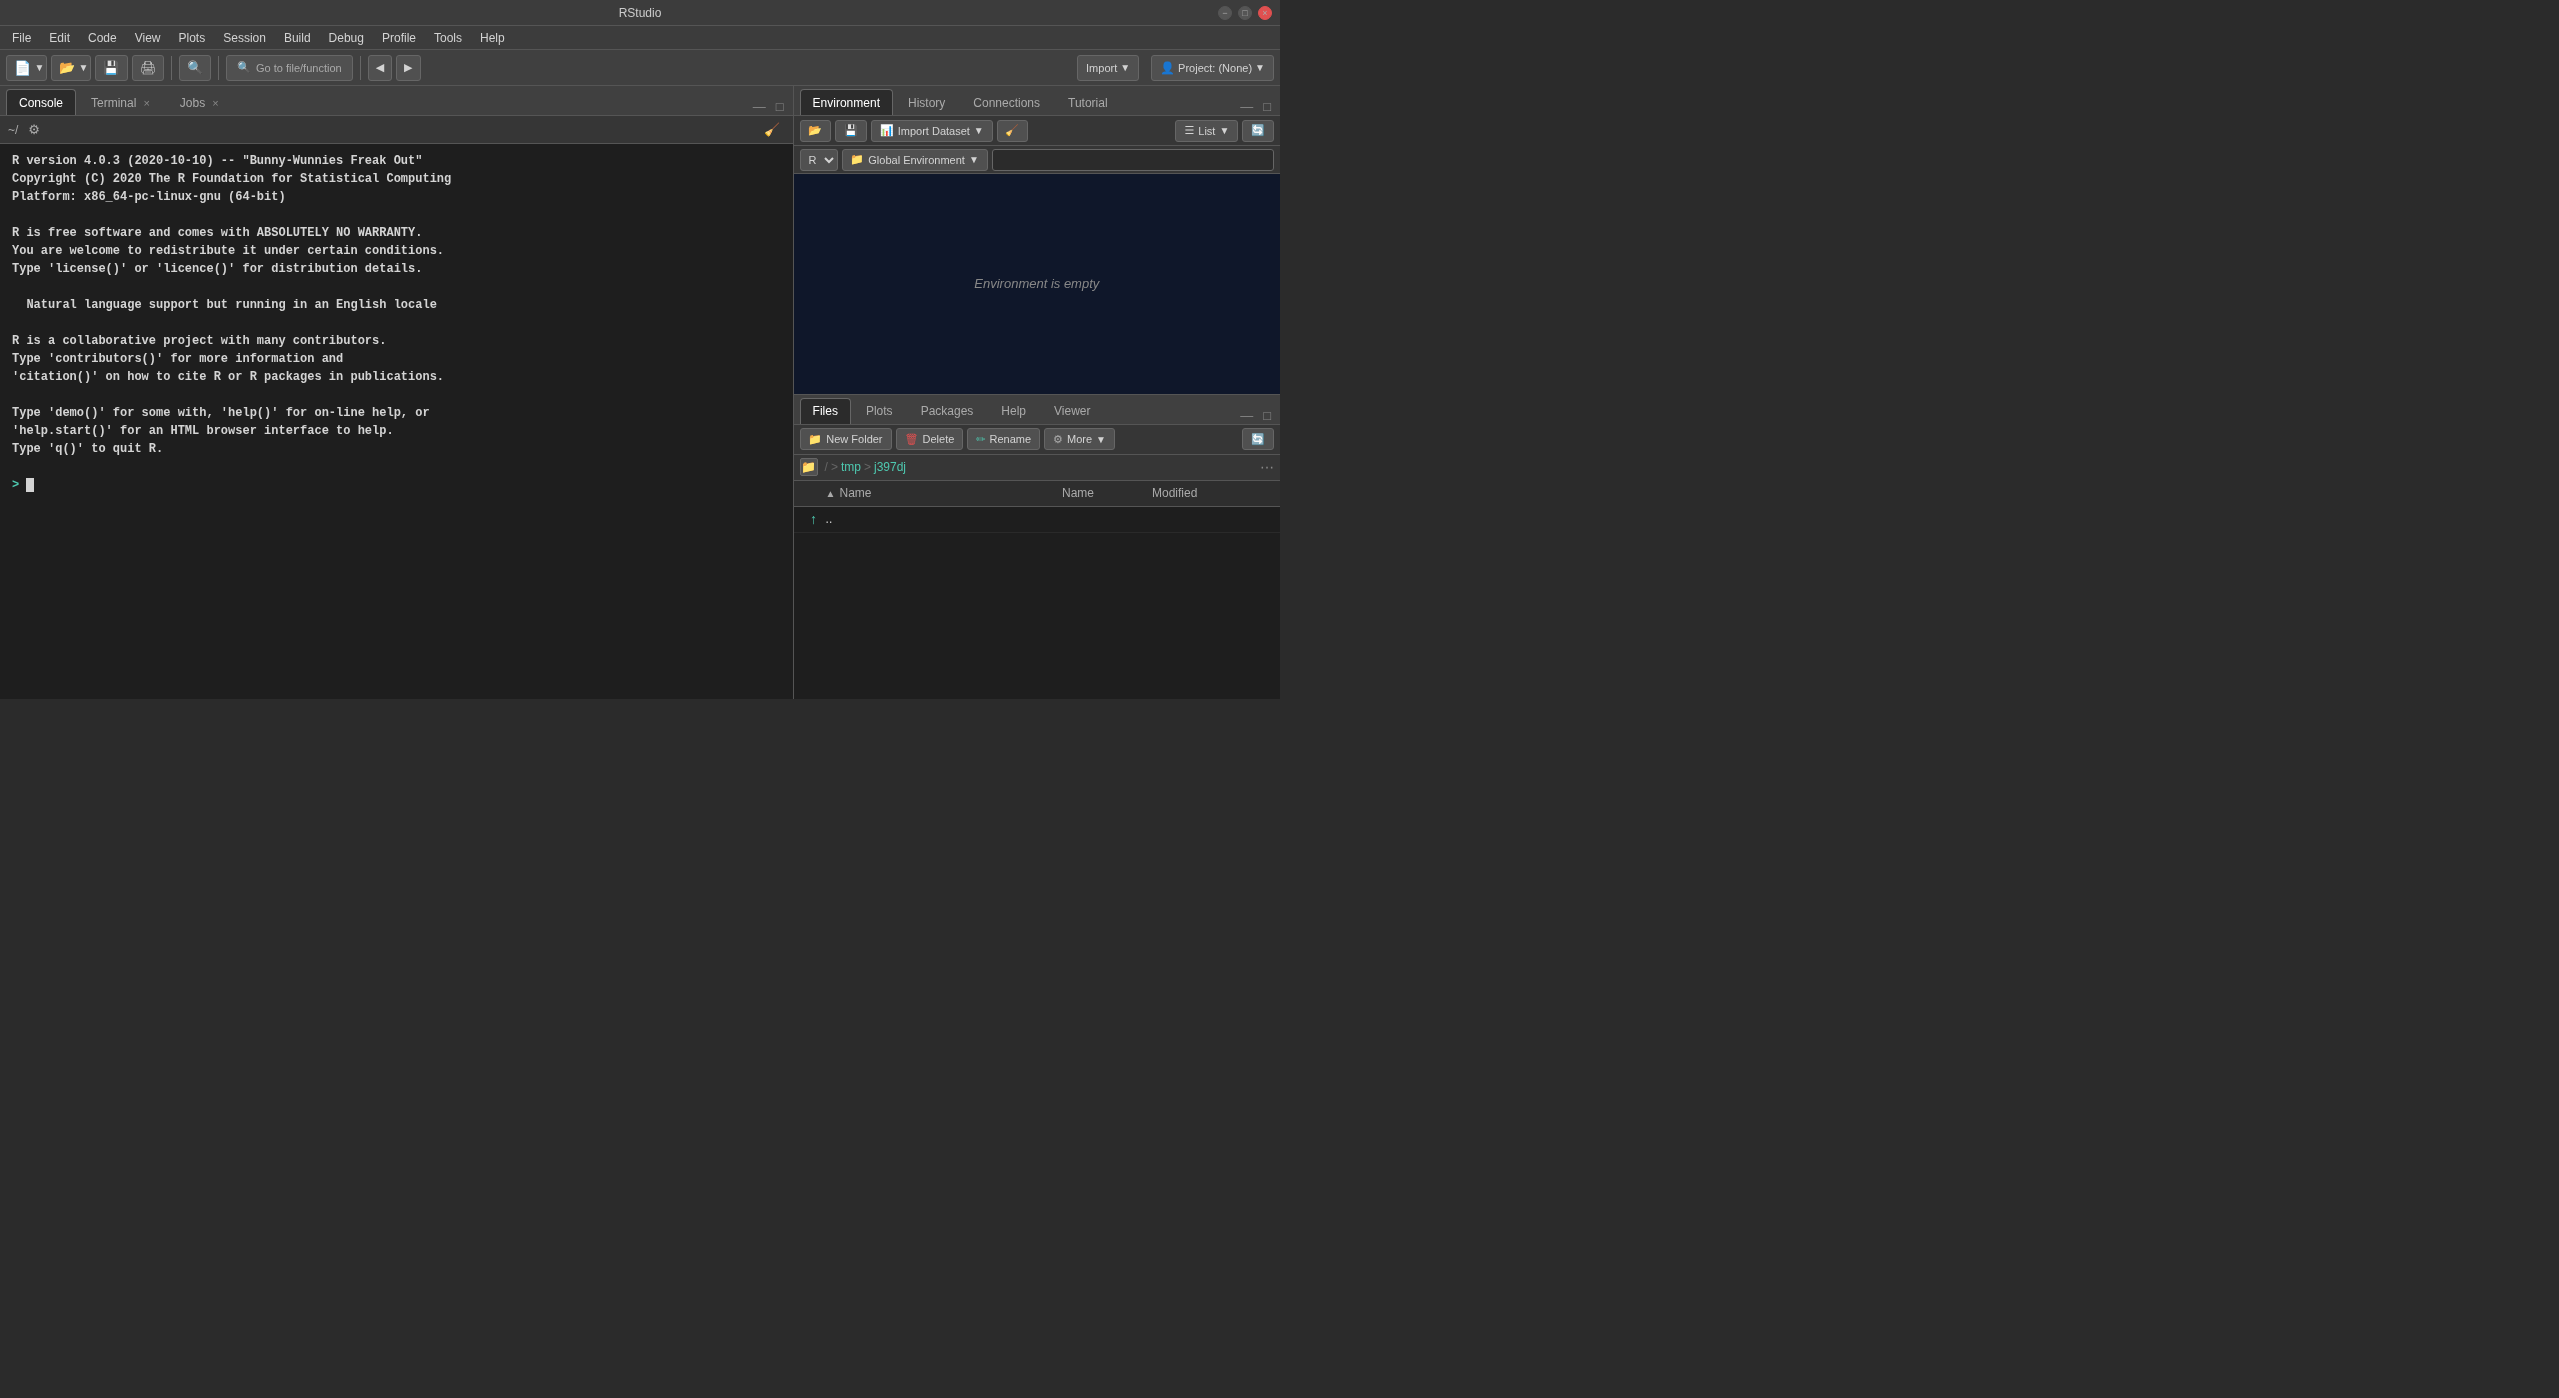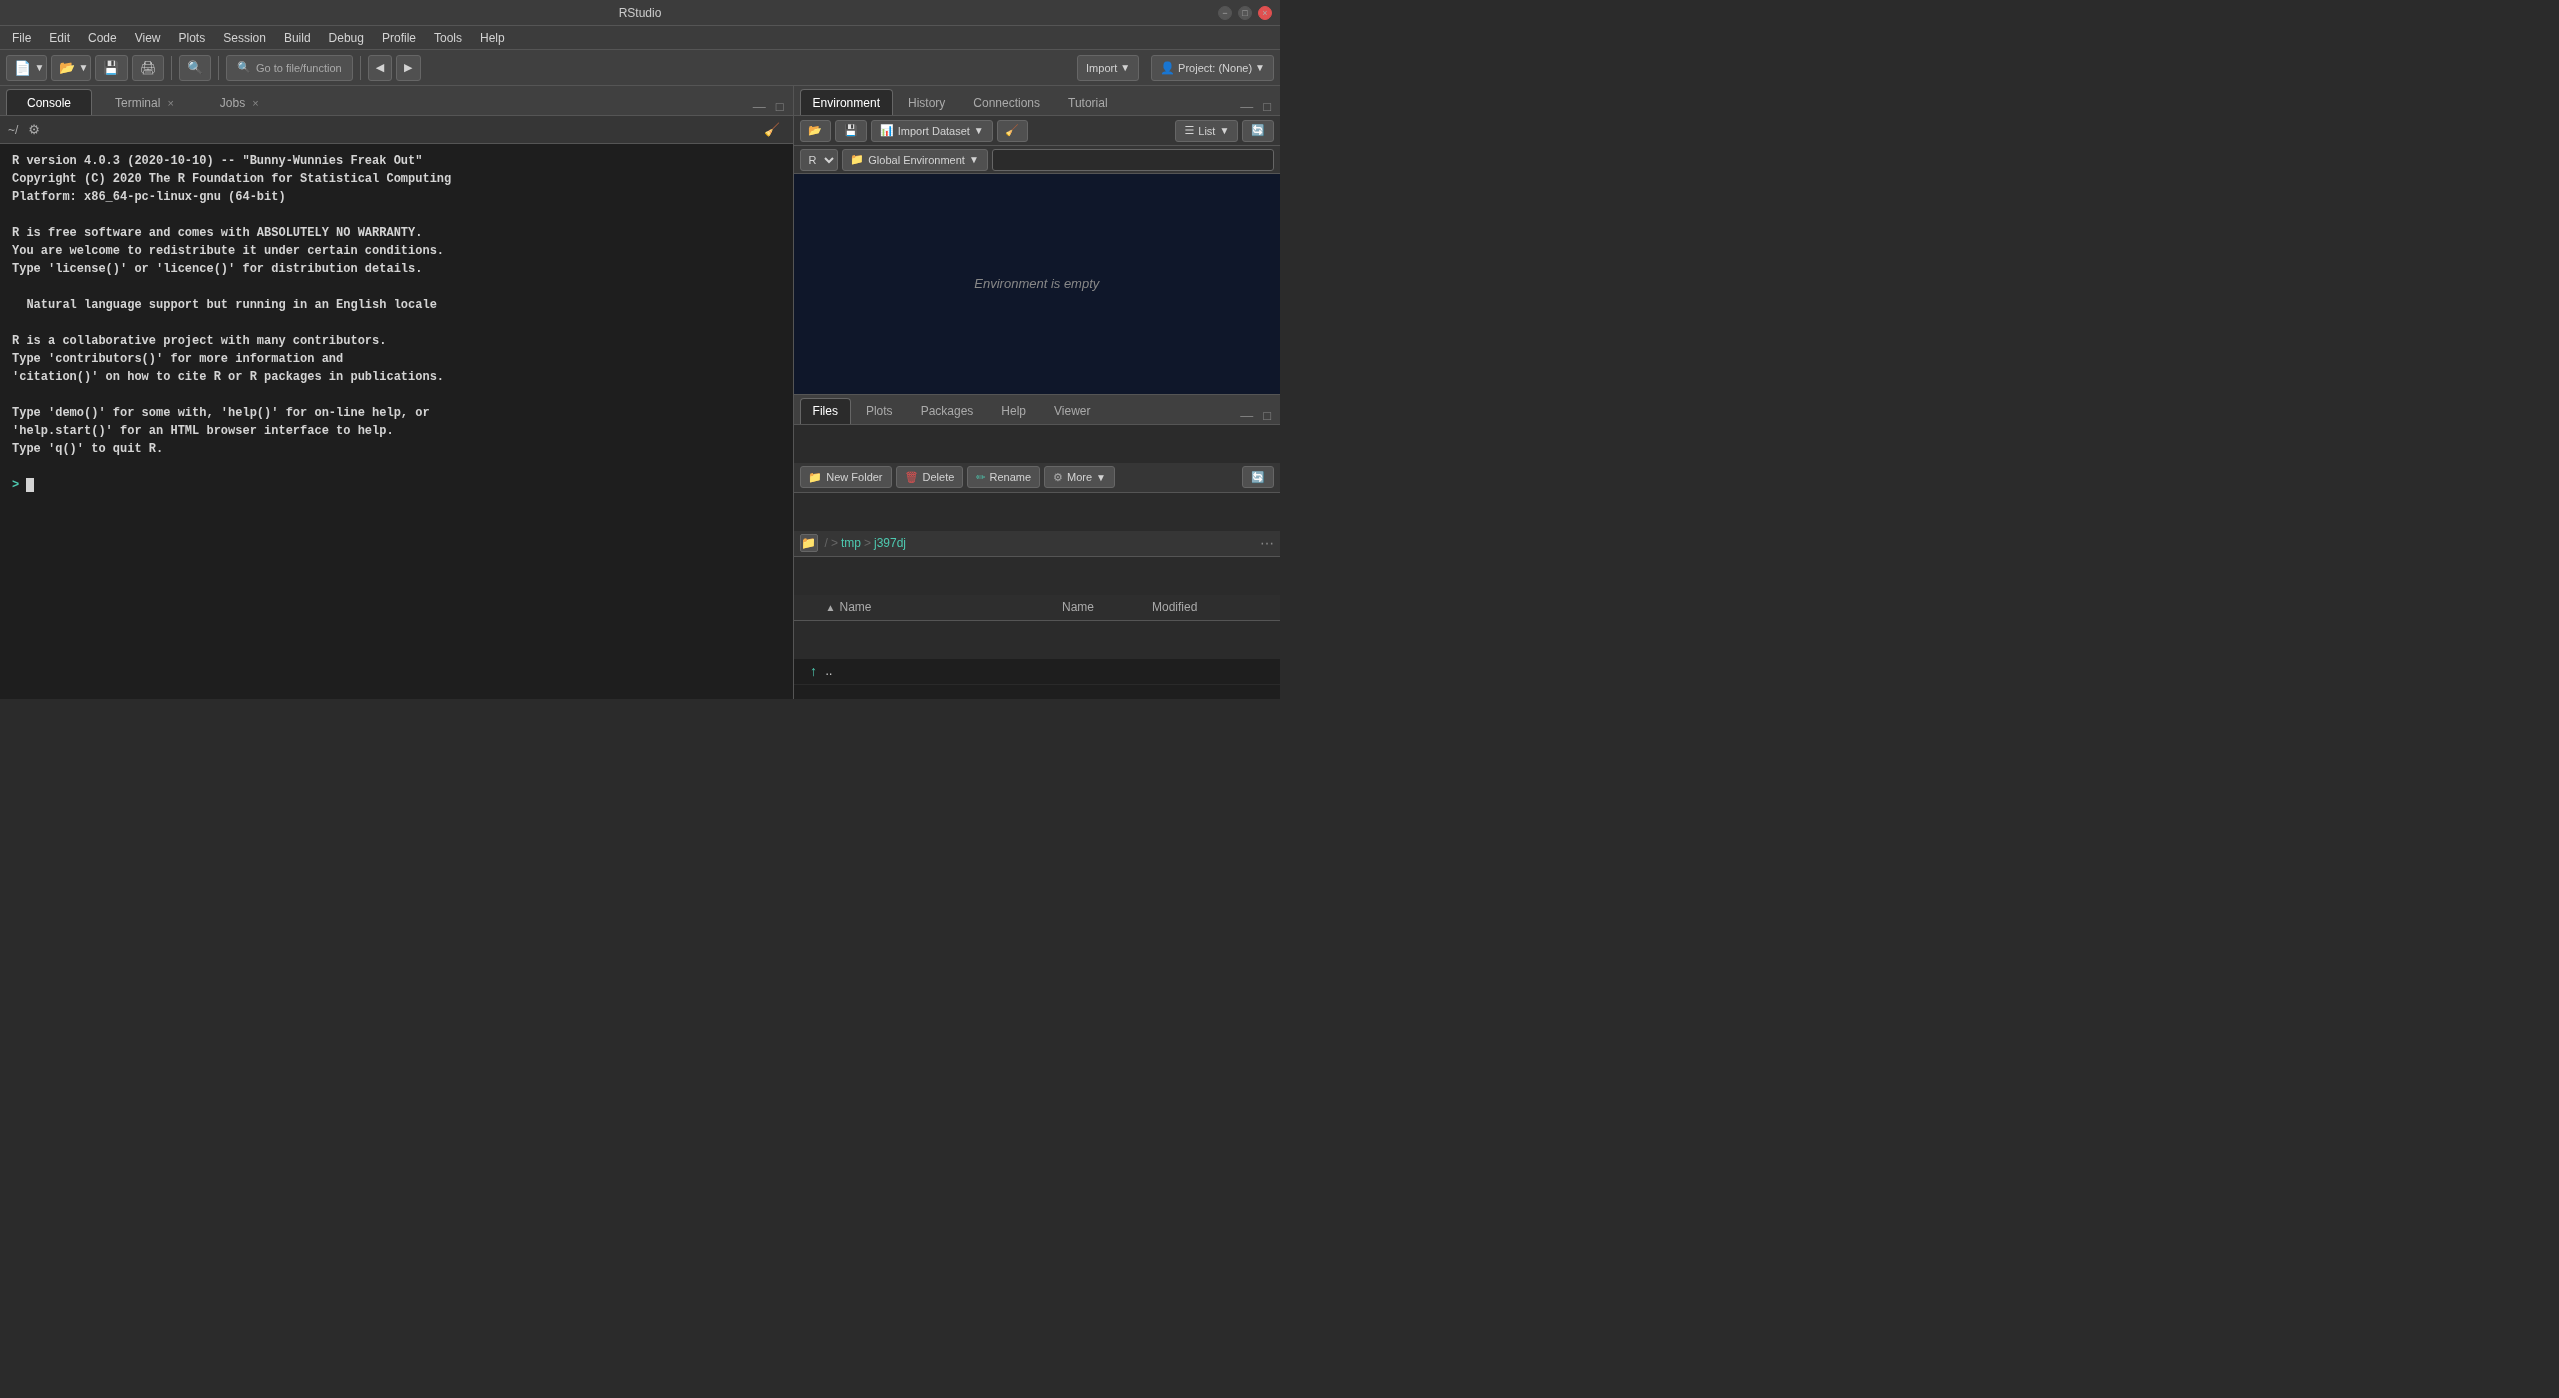--- a/index.html
+++ b/index.html
@@ -132,21 +132,21 @@
     .tab-bar {
       background: #404040;
       height: 30px;
       display: flex;
       align-items: flex-end;
       padding: 0 6px;
       border-bottom: 1px solid #555;
       gap: 2px;
     }
     .tab {
-      padding: 4px 20px;
+      padding: 4px 12px;
       font-size: 12px;
       color: #aaa;
       cursor: pointer;
       border-radius: 4px 4px 0 0;
       border: 1px solid transparent;
       border-bottom: none;
       display: flex; align-items: center; gap: 5px;
       height: 26px;
     }
     .tab.active {
@@ -211,21 +211,20 @@
     #right-top {
       flex: 0 0 50%;
       display: flex;
       flex-direction: column;
       border-bottom: 1px solid #555;
     }
     #right-bottom {
       flex: 1;
       display: flex;
       flex-direction: column;
-      gap: 38px;
     }
     .panel-tab-bar {
       background: #404040;
       height: 30px;
       display: flex;
       align-items: flex-end;
       padding: 0 6px;
       border-bottom: 1px solid #555;
       gap: 2px;
     }

